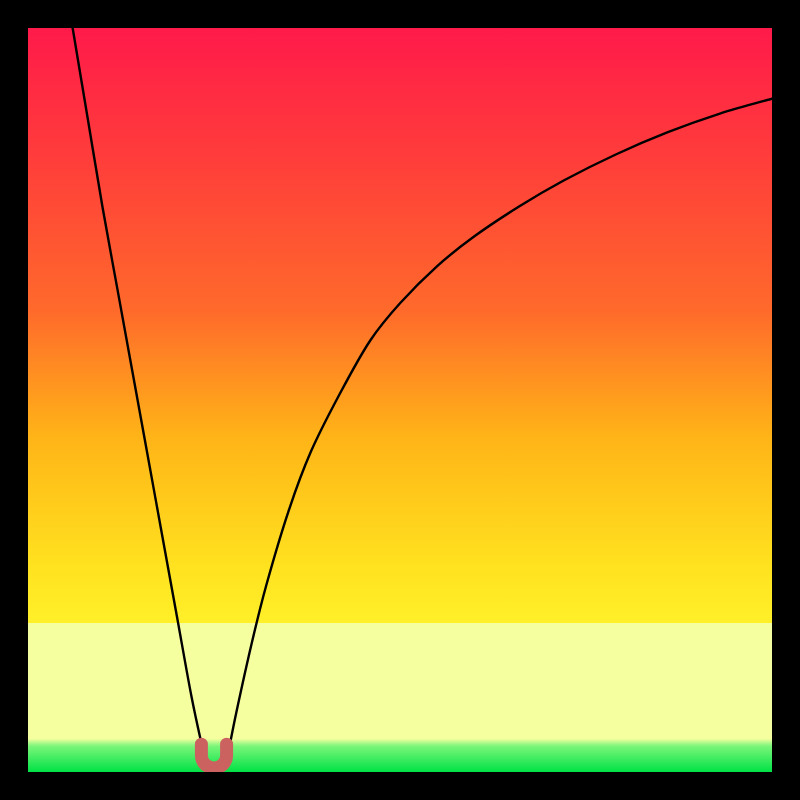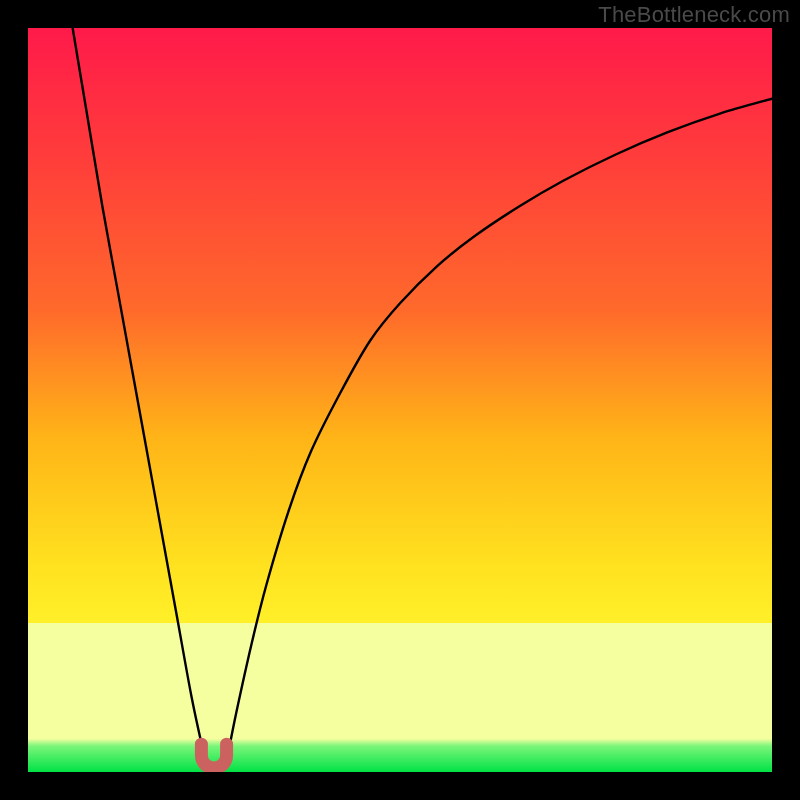--- a/index.html
+++ b/index.html
@@ -36,21 +36,20 @@
     background: #000;
   }
   svg {
     display: block;
   }
 </style>
 </head>
 <body>
 <div class="outer">
 
-  <div class="watermark">TheBottleneck.com</div>
 
   <div class="plot-frame">
     <svg id="chart-svg" width="744" height="744" viewBox="0 0 744 744">
         <defs>
           <linearGradient id="bg-grad" x1="0" y1="0" x2="0" y2="1">
             <stop offset="0%" stop-color="#ff1a4a"></stop>
             <stop offset="18%" stop-color="#ff3e3a"></stop>
             <stop offset="38%" stop-color="#ff6a2b"></stop>
             <stop offset="55.00000000000001%" stop-color="#ffb417"></stop>
             <stop offset="72%" stop-color="#ffe11f"></stop>

